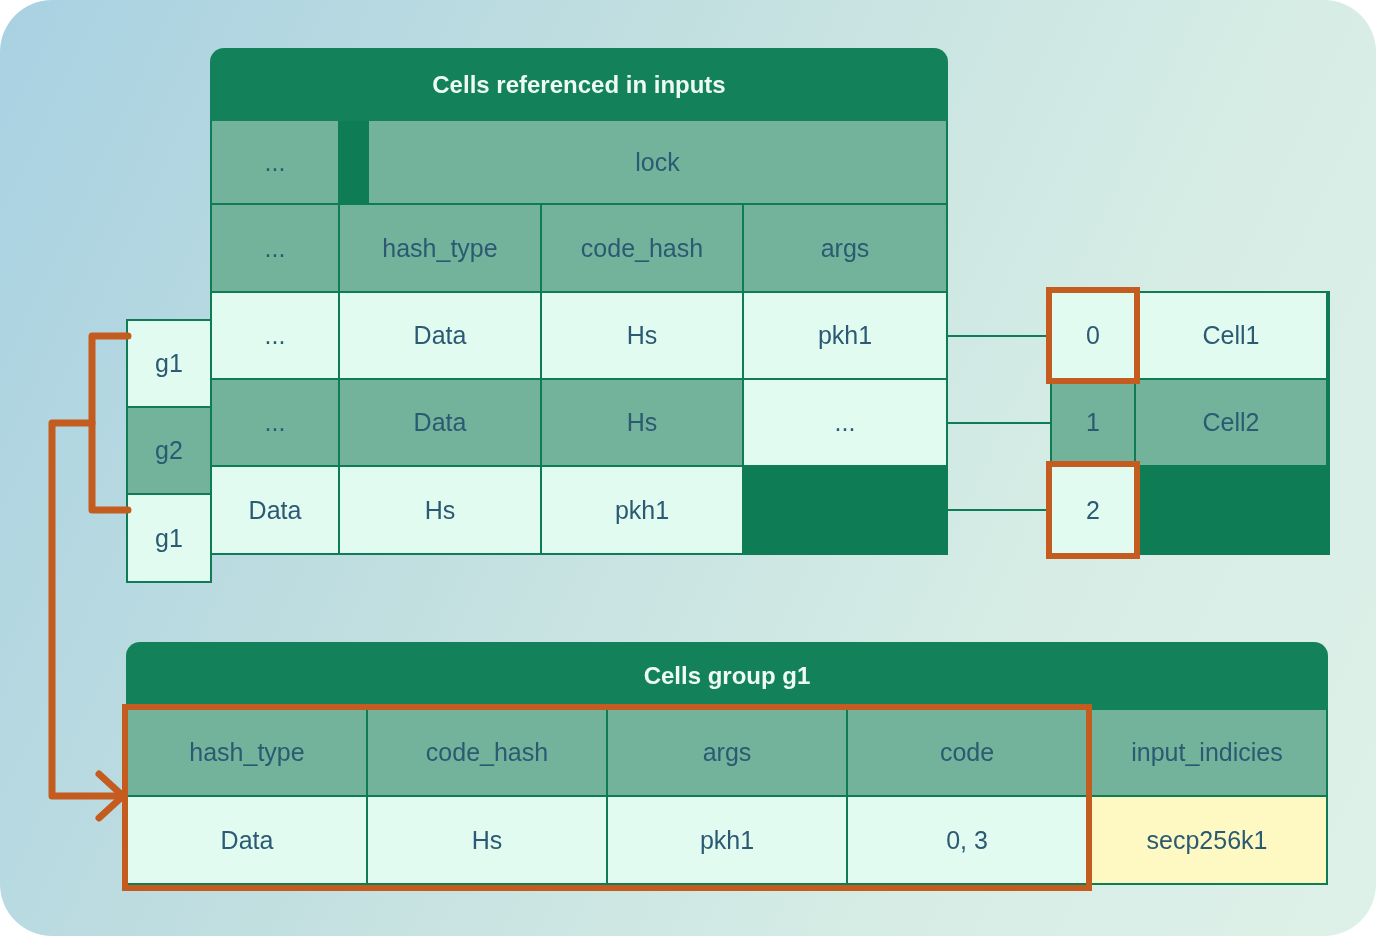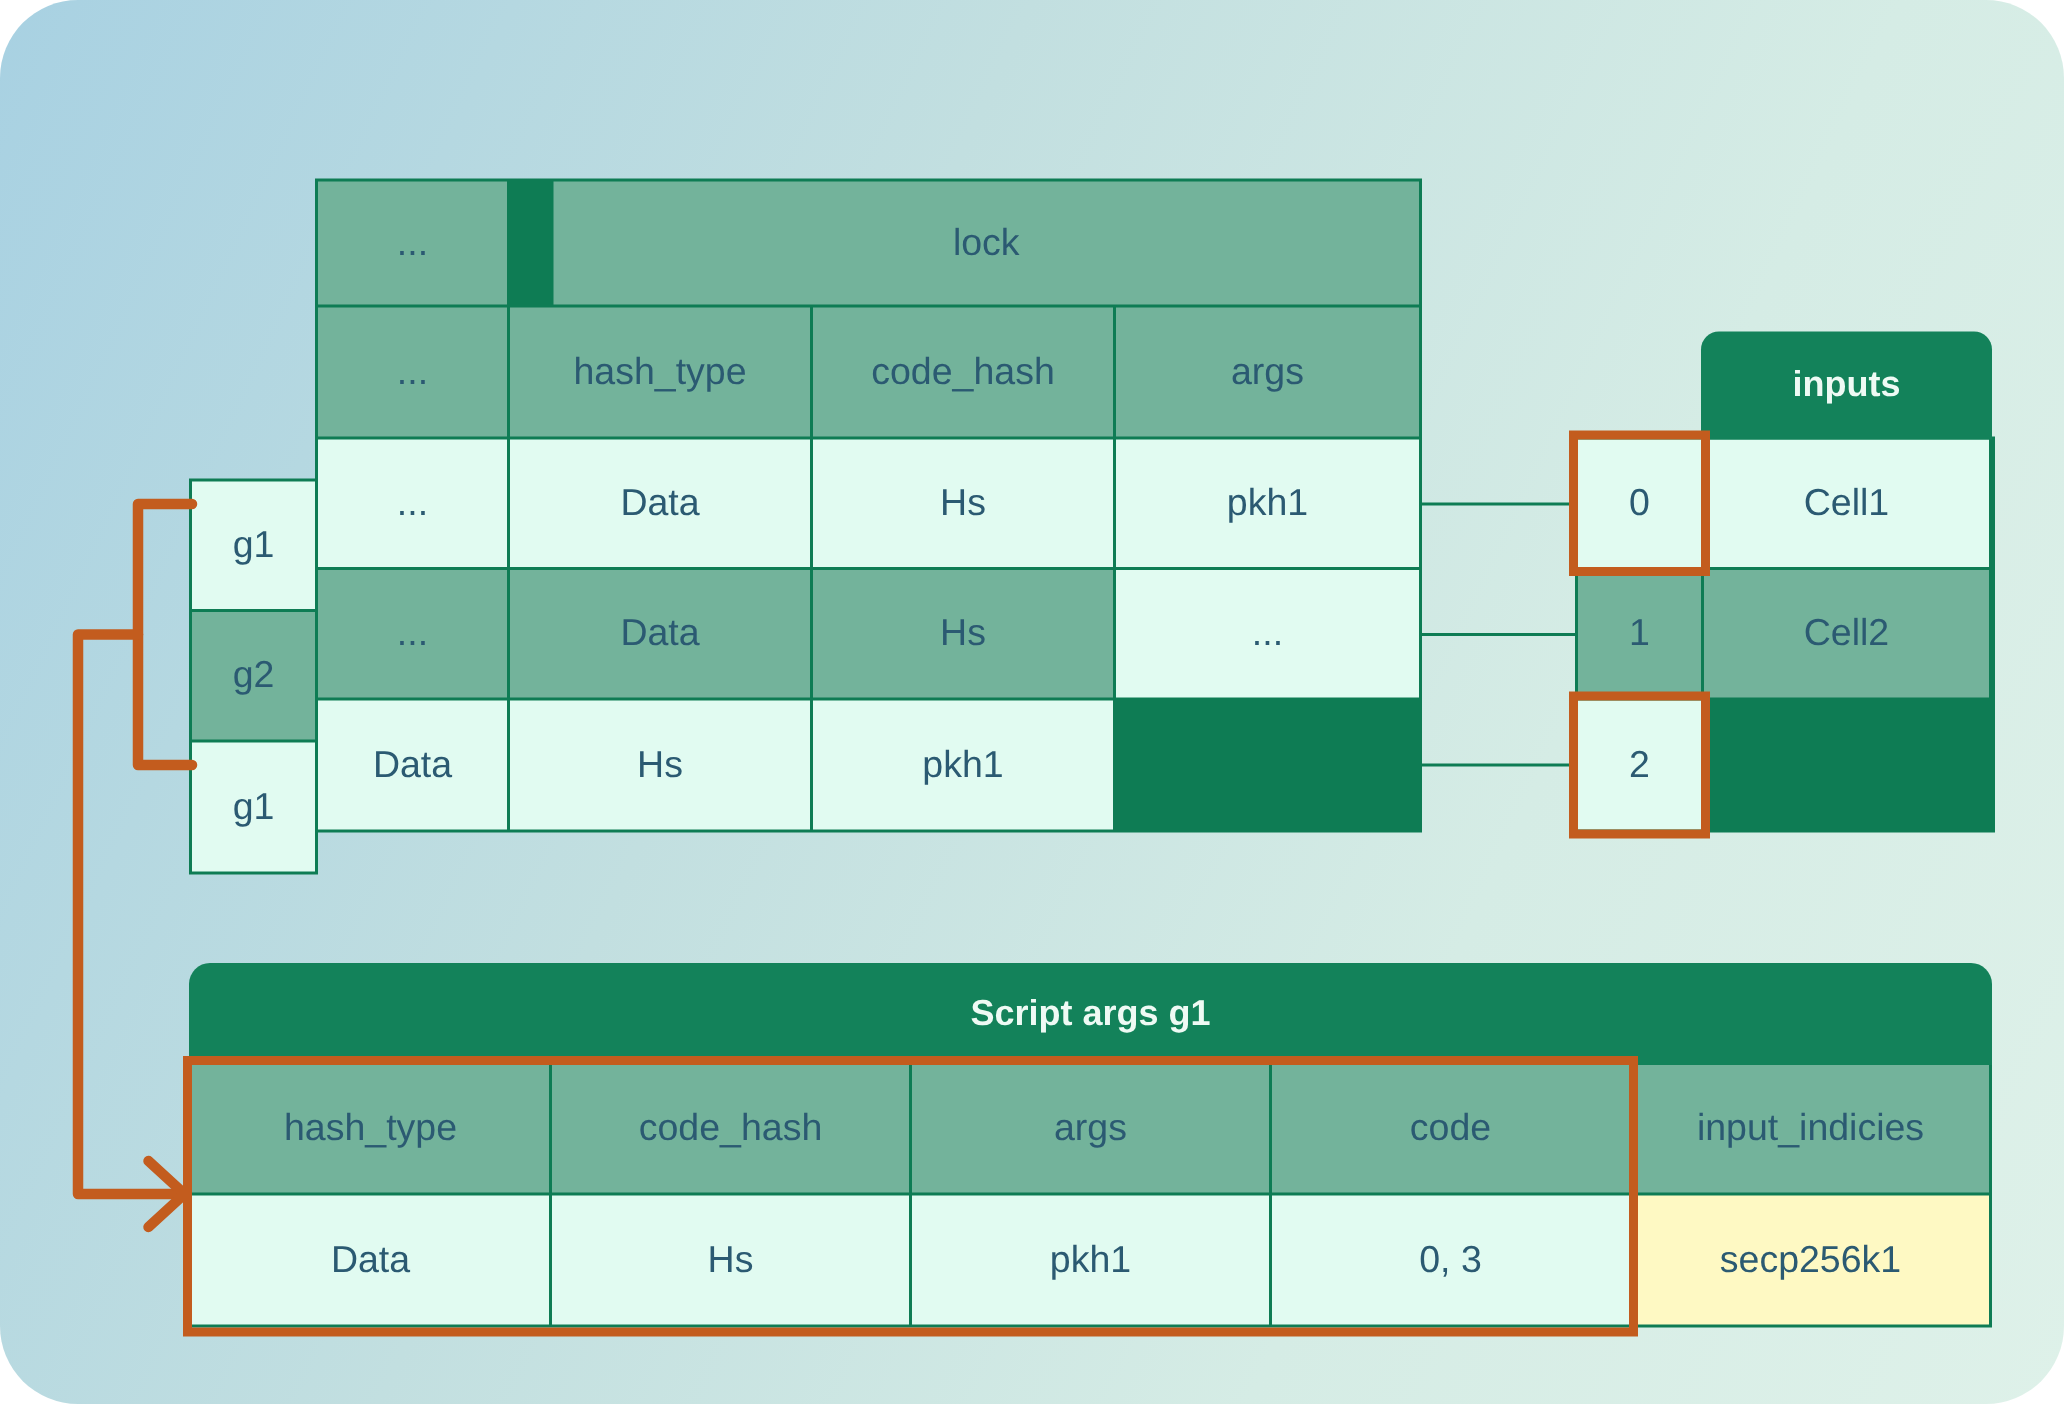--- a/index.html
+++ b/index.html
@@ -78,20 +78,23 @@
   .script-grid   { left: 126px; top: 708px; width: 1202px; height: 177px;
                    grid-template-columns: repeat(5, 238px);
                    grid-template-rows: 85px 86px; }
   .hl-script     { left: 122px; top: 704px; width: 970px; height: 187px; }
 </style>
 </head>
 <body>
 
 <div class="canvas">
 
+  <div class="titlebar cells-title">
+    <span>Cells referenced in inputs</span>
+  </div>
 
   <div class="grid cells-grid">
 
     <div class="cell glass">...</div>
     <div class="cell glass span3">lock</div>
 
     <div class="cell glass">...</div>
     <div class="cell glass">hash_type</div>
     <div class="cell glass">code_hash</div>
     <div class="cell glass">args</div>
@@ -110,37 +113,34 @@
     <div class="cell mint">Hs</div>
     <div class="cell mint">pkh1</div>
   </div>
 
   <div class="grid group-grid">
     <div class="cell mint">g1</div>
     <div class="cell glass">g2</div>
     <div class="cell mint">g1</div>
   </div>
 
-  <div class="titlebar inputs-title">
-    <span>inputs</span>
-  </div>
 
   <div class="grid inputs-grid">
     <div class="cell mint">0</div>
     <div class="cell mint">Cell1</div>
     <div class="cell glass">1</div>
     <div class="cell glass">Cell2</div>
     <div class="cell mint">2</div>
   </div>
 
   <div class="hl-box hl-index-0"></div>
   <div class="hl-box hl-index-2"></div>
 
   <div class="titlebar script-title">
-    <span>Script args g1</span>
+    <span>Cells group g1</span>
   </div>
 
   <div class="grid script-grid">
     <div class="cell glass">hash_type</div>
     <div class="cell glass">code_hash</div>
     <div class="cell glass">args</div>
     <div class="cell glass">code</div>
     <div class="cell glass">input_indicies</div>
     <div class="cell mint">Data</div>
     <div class="cell mint">Hs</div>

